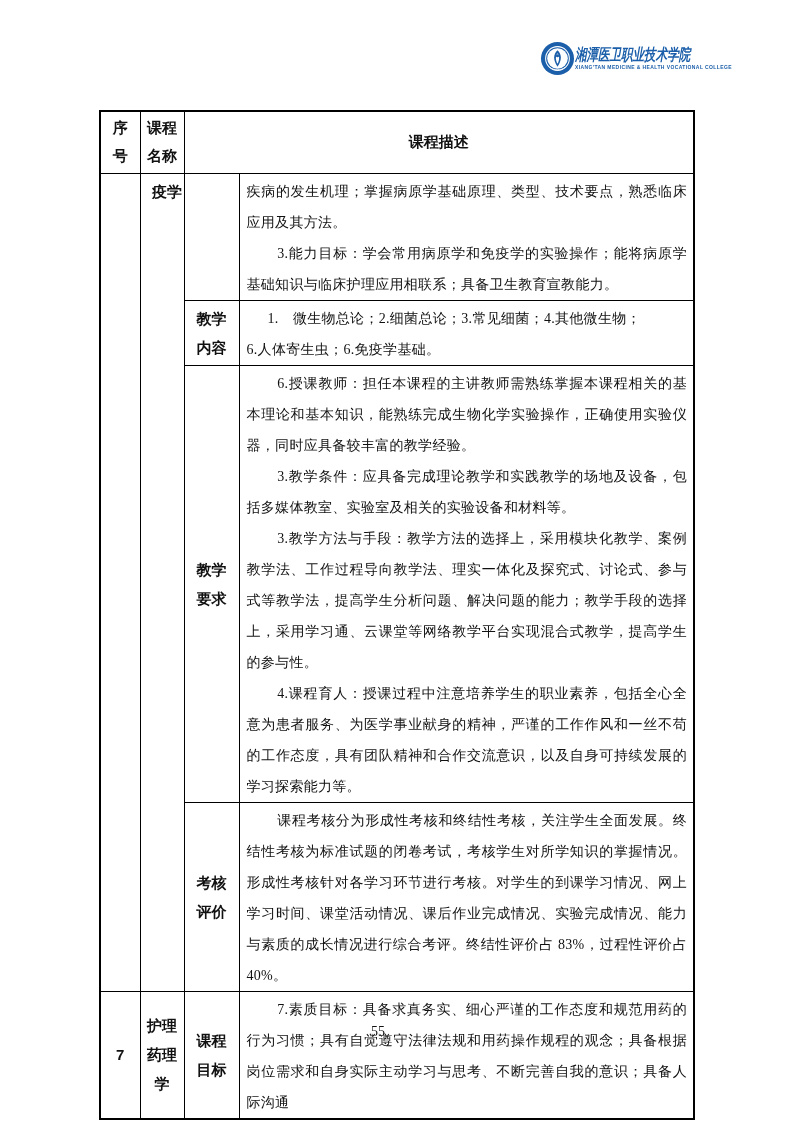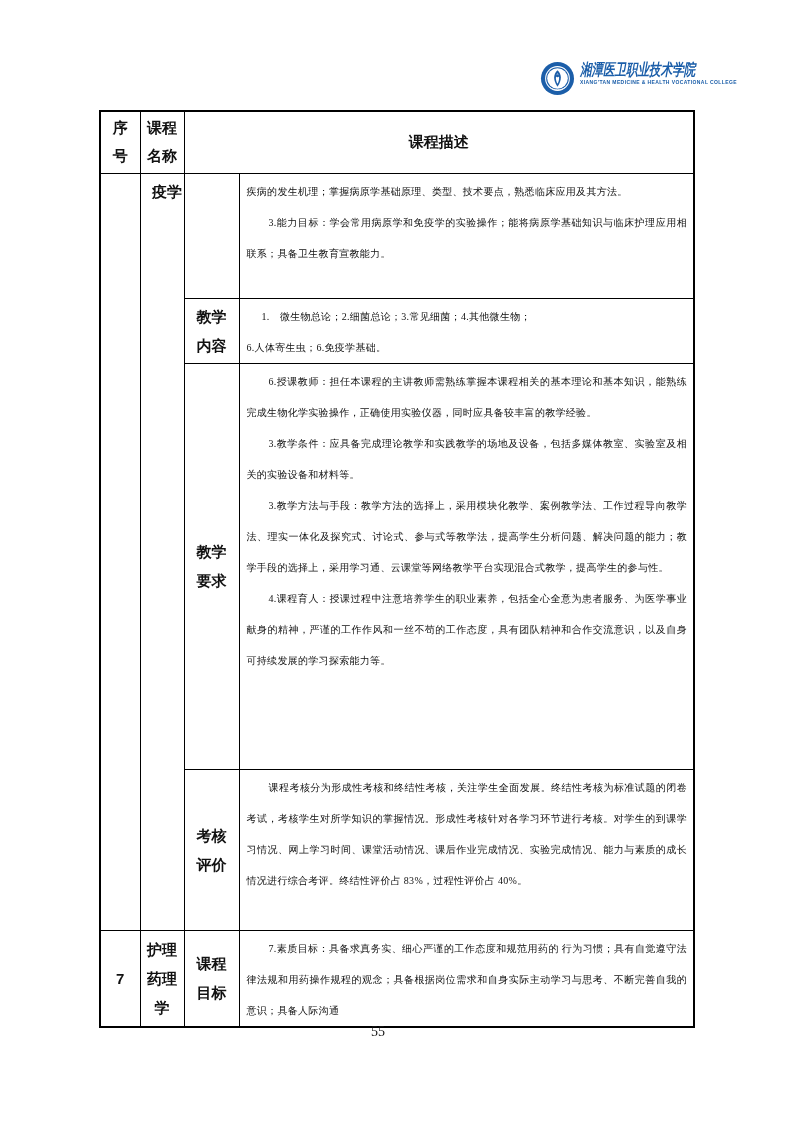--- a/index.html
+++ b/index.html
@@ -7,22 +7,22 @@
   body {
     width:793px; height:1122px;
     position:relative;
     font-family:"Liberation Serif","DejaVu Serif",serif;
     color:#111111;
     overflow:hidden;
   }
 
   
   .logo {
-    position:absolute; left:540px; top:61px;
-    display:flex; align-items:flex-start; gap:5px;
+    position:absolute; left:540px; top:41px;
+    display:flex; align-items:center; 
   }
   .seal { width:35px; height:35px; flex:0 0 auto; }
   .logo-text { display:flex; flex-direction:column; }
   .logo-zh {
     font-family:"Liberation Serif","DejaVu Serif",serif;
     font-weight:bold; font-style:italic;
     font-size:16px; line-height:18px;
     color:#1b5ea9; white-space:nowrap;
     transform:scaleX(0.72); transform-origin:left center;
     letter-spacing:0px;
@@ -65,21 +65,21 @@
   .hd { line-height:28px; }
 
   td.c-name-top { vertical-align:top; }
   td.c-name-top .nm { padding-top:9px;margin-left:10px; }
 
   td.c-body {
     vertical-align:top;
     padding:2px 6px 0 7px;
   }
   .para {
-    font-size:10px; line-height:31px;
+    font-size:14px; line-height:31px;
     text-align:justify;
     text-justify:inter-ideograph;
     letter-spacing:0.3px;
   }
   .para.ind   { text-indent:2.2em; }
   .para.ind15 { text-indent:1.5em; }
 
   
   .page-number {
     position:absolute; left:0; width:756px; top:1024px;

